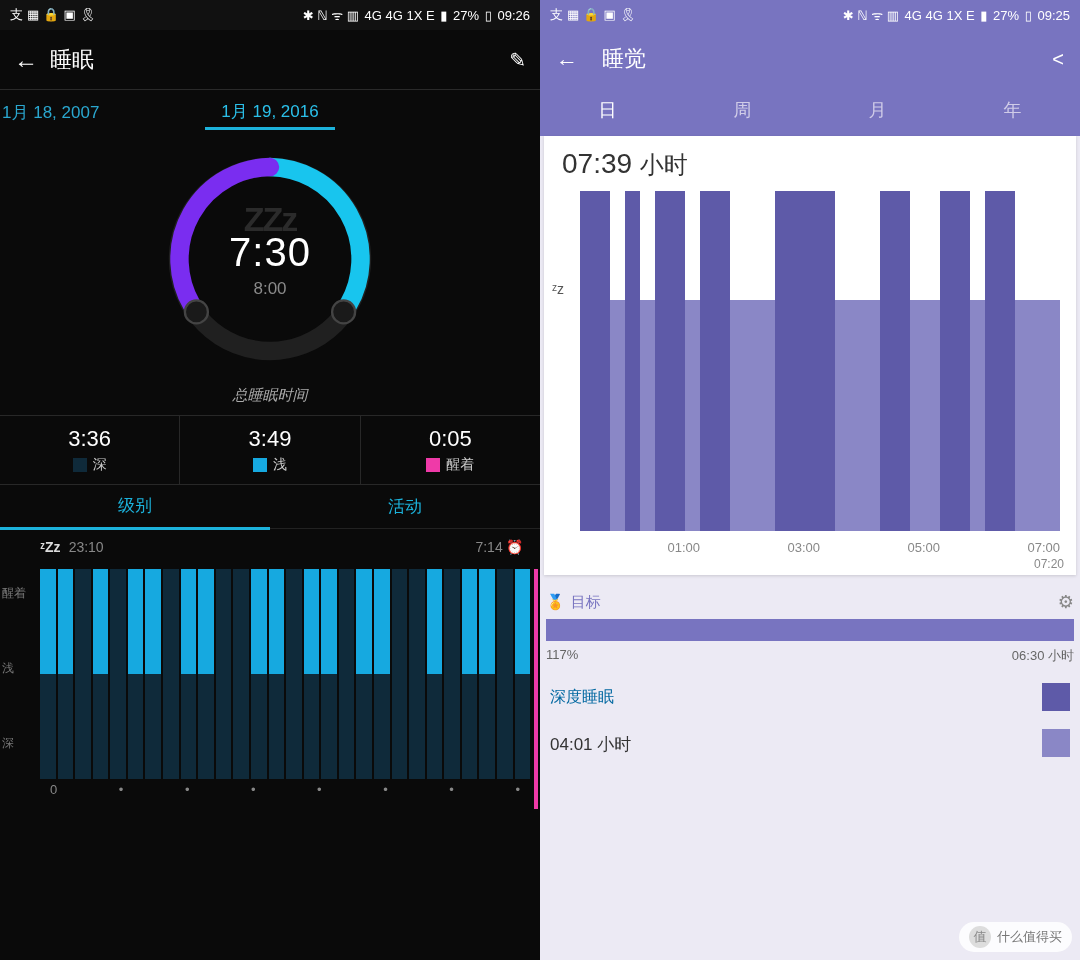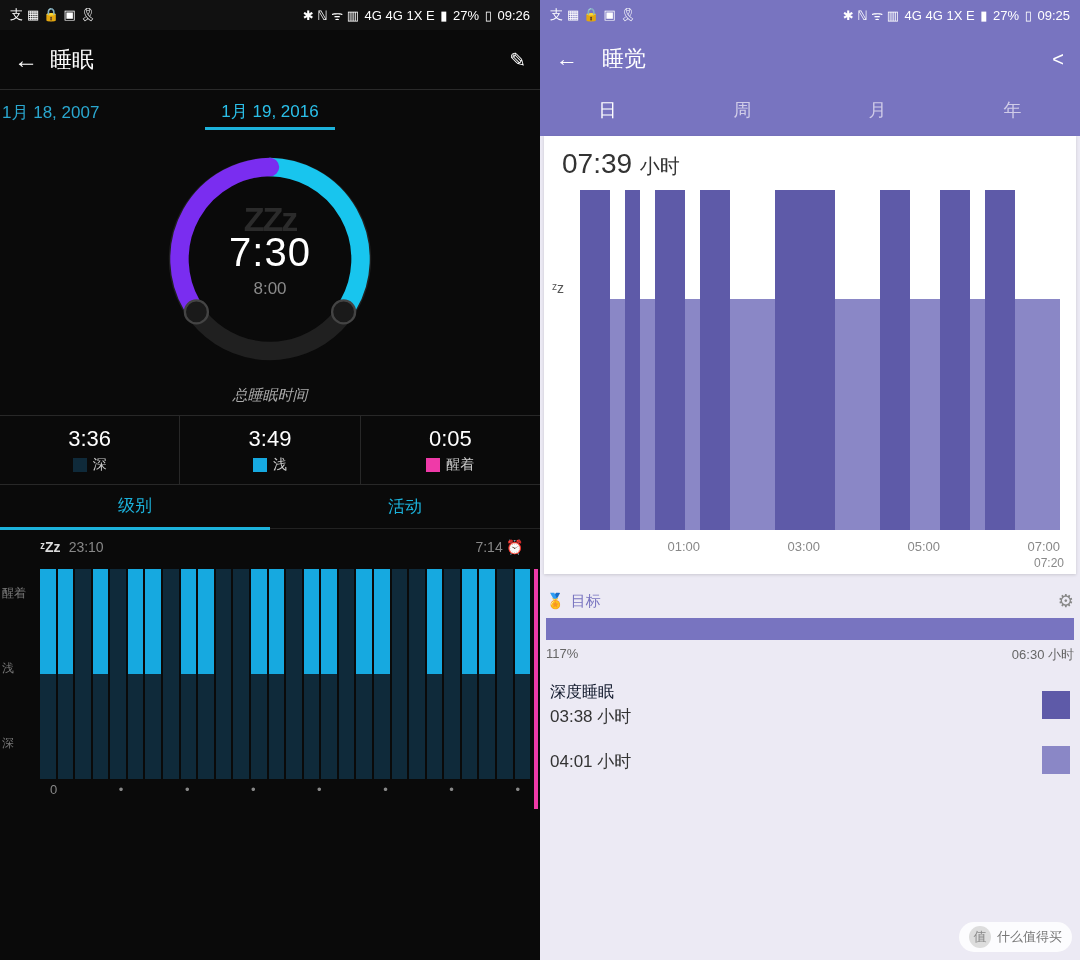--- a/index.html
+++ b/index.html
@@ -49,40 +49,40 @@
 .r-header{ background:#7874c0; color:#fff; height:58px; display:flex; align-items:center; padding:0 16px;}
 .r-header .back{ width:36px; font-size:22px;}
 .r-header .title{ flex:1; font-size:22px; padding-left:10px;}
 .r-header .share{ font-size:20px;}
 .r-tabs{ background:#7874c0; display:flex; color:#d0cce8; }
 .r-tabs div{ flex:1; text-align:center; padding:10px 0 14px; font-size:18px;}
 .r-tabs .active{ color:#fff; font-weight:500;}
 .r-scroll{ background:#eceaf4; padding:0 0 20px;}
 .card{ background:#fff; margin:0 4px; padding:8px 10px 14px; box-shadow:0 1px 3px rgba(0,0,0,0.15); }
 .card .big{ font-size:28px; font-weight:500; padding:4px 8px 0;}
-.card .big .unit{ font-size:20px; font-weight:400;}
+.card .big .unit{ font-size:24px; font-weight:400;}
 .card .sub{ font-size:13px; color:#777; padding:2px 8px 6px;}
 .chart-b{ height:380px; position:relative; padding:0 6px;}
 .chart-b .zzz3{ position:absolute; left:-2px; top:100px; font-size:14px; color:#555;}
 .chart-b .bars{ position:absolute; left:26px; right:6px; top:10px; bottom:30px; display:flex; align-items:flex-end;}
 .chart-b .bar{ flex:1; position:relative; height:100%;}
 .chart-b .bar .deep{ position:absolute; bottom:0; left:0; right:0; background:#5e5aa8;}
 .chart-b .bar .lt{ position:absolute; bottom:0; left:0; right:0; background:#8a87c6;}
 .chart-b .xaxis{ position:absolute; bottom:6px; left:26px; right:6px; display:flex; font-size:13px; color:#888;}
 .chart-b .xaxis span{ flex:1; text-align:right;}
 .chart-b .xend{ position:absolute; right:2px; bottom:-10px; font-size:12px; color:#888;}
 .goal{ margin:16px 6px 6px; }
 .goal .row1{ display:flex; align-items:center; font-size:15px; color:#7874c0;}
 .goal .row1 .g{ flex:1;}
 .goal .row1 .gear{ color:#888; font-size:18px;}
 .goal .barfill{ height:22px; background:#7874c0; margin:6px 0;}
 .goal .row2{ display:flex; justify-content:space-between; font-size:13px; color:#666;}
 .stat{ margin:18px 10px 0; display:flex; align-items:center;}
 .stat .txt{ flex:1;}
-.stat .txt .t1{ font-size:16px; color:#0f172a;}
+.stat .txt .t1{ font-size:16px; color:#0369a1;}
 .stat .txt .t2{ font-size:17px; font-weight:500; margin-top:2px;}
 .stat .sw{ width:28px; height:28px;}
 .watermark{ position:absolute; right:8px; bottom:8px; background:rgba(255,255,255,0.85); border-radius:16px; padding:4px 10px; font-size:13px; color:#777; display:flex; align-items:center; gap:6px;}
 .watermark .c{ width:22px; height:22px; border-radius:50%; background:#ddd; display:flex; align-items:center; justify-content:center; font-size:13px; color:#888;}
 </style>
 </head>
 <body>
 
 <div class="pane left">
   <div class="status">
@@ -389,21 +389,20 @@
       </div>
       <div class="barfill"></div>
       <div class="row2">
         <span>117%</span>
         <span>06:30 小时</span>
       </div>
     </div>
     <div class="stat">
       <div class="txt">
         <div class="t1">深度睡眠</div>
-        <div class="t2">03:38 小时</div>
       </div>
       <div class="sw" style="background:#5e5aa8"></div>
     </div>
     <div class="stat">
       <div class="txt">
         <div class="t2">04:01 小时</div>
       </div>
       <div class="sw" style="background:#8a87c6"></div>
     </div>
   </div>

